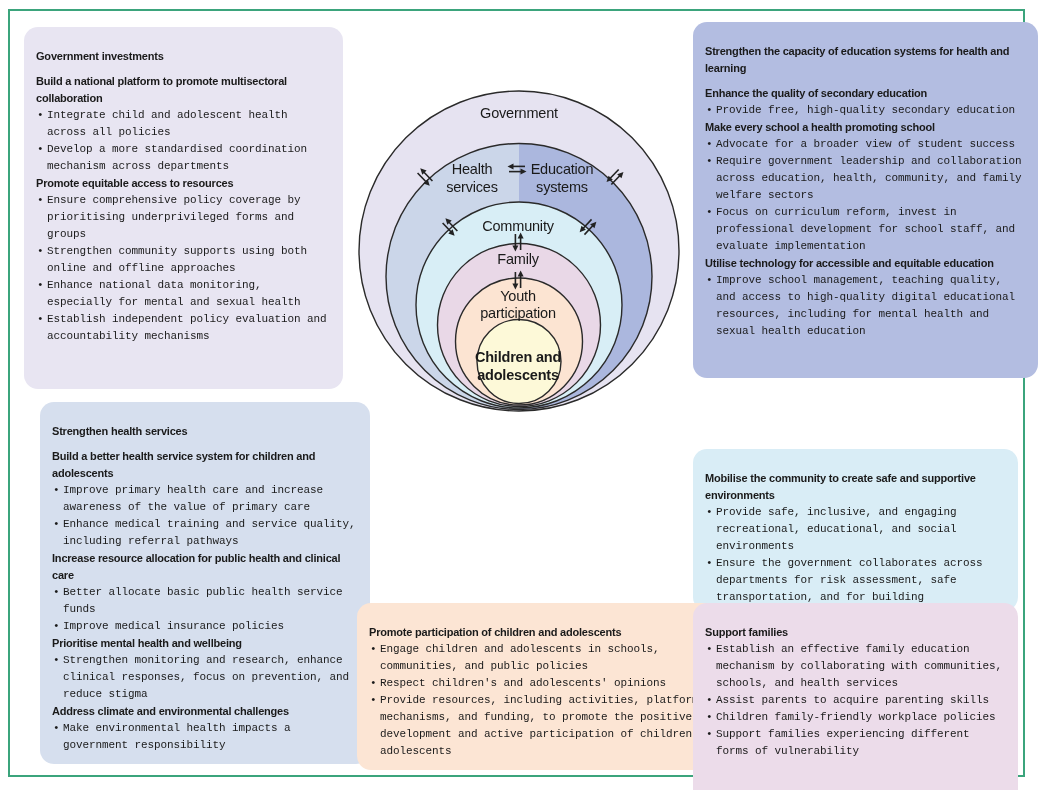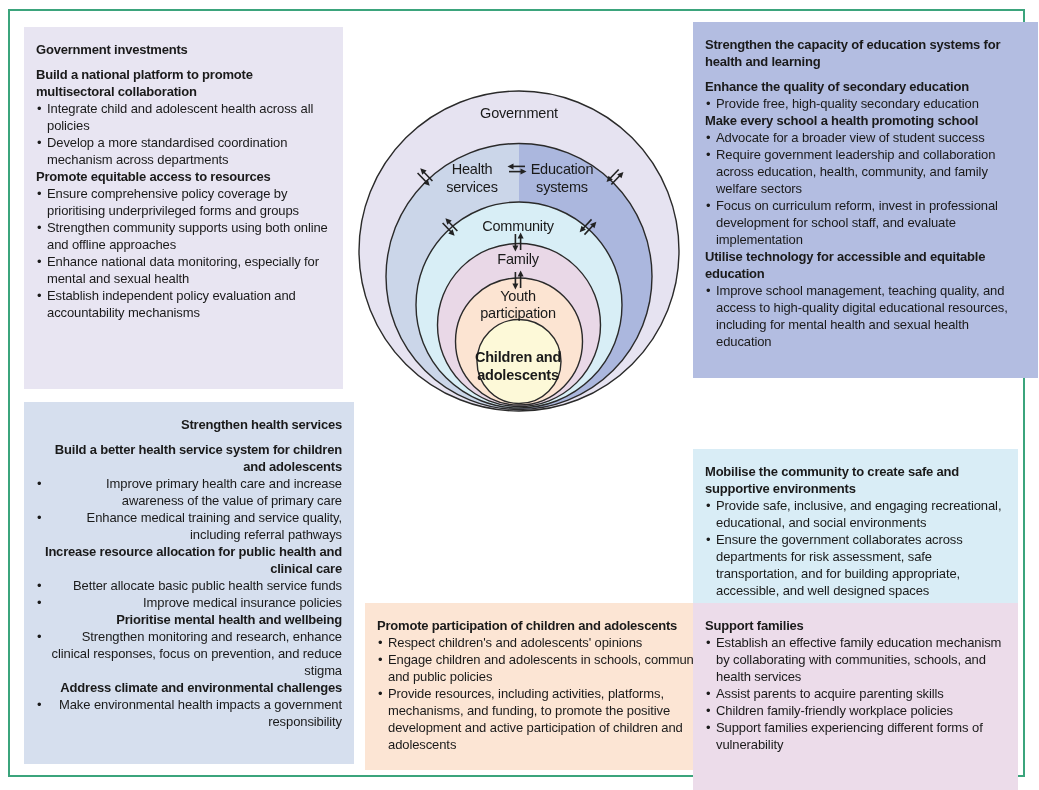--- a/index.html
+++ b/index.html
@@ -6,33 +6,33 @@
   body{
     width:1039px;height:790px;background:#ffffff;position:relative;
     font-family:"Liberation Sans","DejaVu Sans",sans-serif;color:#1a1a1a;
     -webkit-font-smoothing:antialiased;
   }
   .frame{
     position:absolute;left:8px;top:9px;width:1013px;height:764px;
     border:2px solid #3ba47c;background:#fff;
   }
   .box{
-    position:absolute;box-sizing:border-box;padding:14px 12px;
-    font-size:13px;line-height:17px;letter-spacing:-0.1px;
+    position:absolute;box-sizing:border-box;padding:21px 12px;
+    font-size:11px;line-height:17px;letter-spacing:-0.1px;border-radius:14px;
   }
   .box-title{font-weight:bold;letter-spacing:-0.2px;}
   .box.gapped > .box-title{margin-bottom:8px;}
   .box-subhead{font-weight:bold;letter-spacing:-0.2px;}
-  .bullet{position:relative;padding-left:11px;}
+  .bullet{position:relative;padding-left:11px;font-family:Liberation Mono, monospace;}
   .bullet::before{content:"\2022";position:absolute;left:1px;}
   [data-box="government-investments"]{left:24px;top:27px;width:319px;height:362px;}
-  [data-box="strengthen-health-services"]{left:24px;top:402px;width:330px;height:362px;text-align:right;}
+  [data-box="strengthen-health-services"]{left:40px;top:402px;width:330px;height:362px;}
   [data-box="education-systems"]{left:693px;top:22px;width:345px;height:356px;}
   [data-box="mobilise-community"]{left:693px;top:405px;width:325px;height:162px;margin-top:44px;}
-  [data-box="promote-participation"]{left:365px;top:603px;width:380px;height:167px;}
+  [data-box="promote-participation"]{left:357px;top:603px;width:380px;height:167px;}
   [data-box="support-families"]{left:693px;top:603px;width:325px;height:202px;}
   .rings-svg{position:absolute;left:355px;top:70px;width:330px;height:345px;}
   .ring-label{font-size:14.5px;text-anchor:middle;fill:#1a1a1a;letter-spacing:-0.2px;}
   .ring-label.bold{font-weight:bold;}
   .ring-stroke{fill:none;}
 </style>
 </head>
 <body>
 
 <div class="frame" style="border-color: rgb(59, 164, 124);"></div>
@@ -72,22 +72,22 @@
     <div class="box-subhead">Utilise technology for accessible and equitable education</div>
     <div class="bullet">Improve school management, teaching quality, and access to high-quality digital educational resources, including for mental health and sexual health education</div>
   </section>
 <section class="box" data-box="mobilise-community" style="background: rgb(217, 237, 246);">
     <div class="box-title">Mobilise the community to create safe and supportive environments</div>
     <div class="bullet">Provide safe, inclusive, and engaging recreational, educational, and social environments</div>
     <div class="bullet">Ensure the government collaborates across departments for risk assessment, safe transportation, and for building appropriate, accessible, and well designed spaces</div>
   </section>
 <section class="box" data-box="promote-participation" style="background: rgb(252, 229, 212);">
     <div class="box-title">Promote participation of children and adolescents</div>
+    <div class="bullet">Engage children and adolescents in schools, communities, and public policies</div>
     <div class="bullet">Respect children's and adolescents' opinions</div>
-    <div class="bullet">Engage children and adolescents in schools, communities, and public policies</div>
     <div class="bullet">Provide resources, including activities, platforms, mechanisms, and funding, to promote the positive development and active participation of children and adolescents</div>
   </section>
 <section class="box" data-box="support-families" style="background: rgb(236, 220, 234);">
     <div class="box-title">Support families</div>
     <div class="bullet">Establish an effective family education mechanism by collaborating with communities, schools, and health services</div>
     <div class="bullet">Assist parents to acquire parenting skills</div>
     <div class="bullet">Children family-friendly workplace policies</div>
     <div class="bullet">Support families experiencing different forms of vulnerability</div>
   </section>
 

